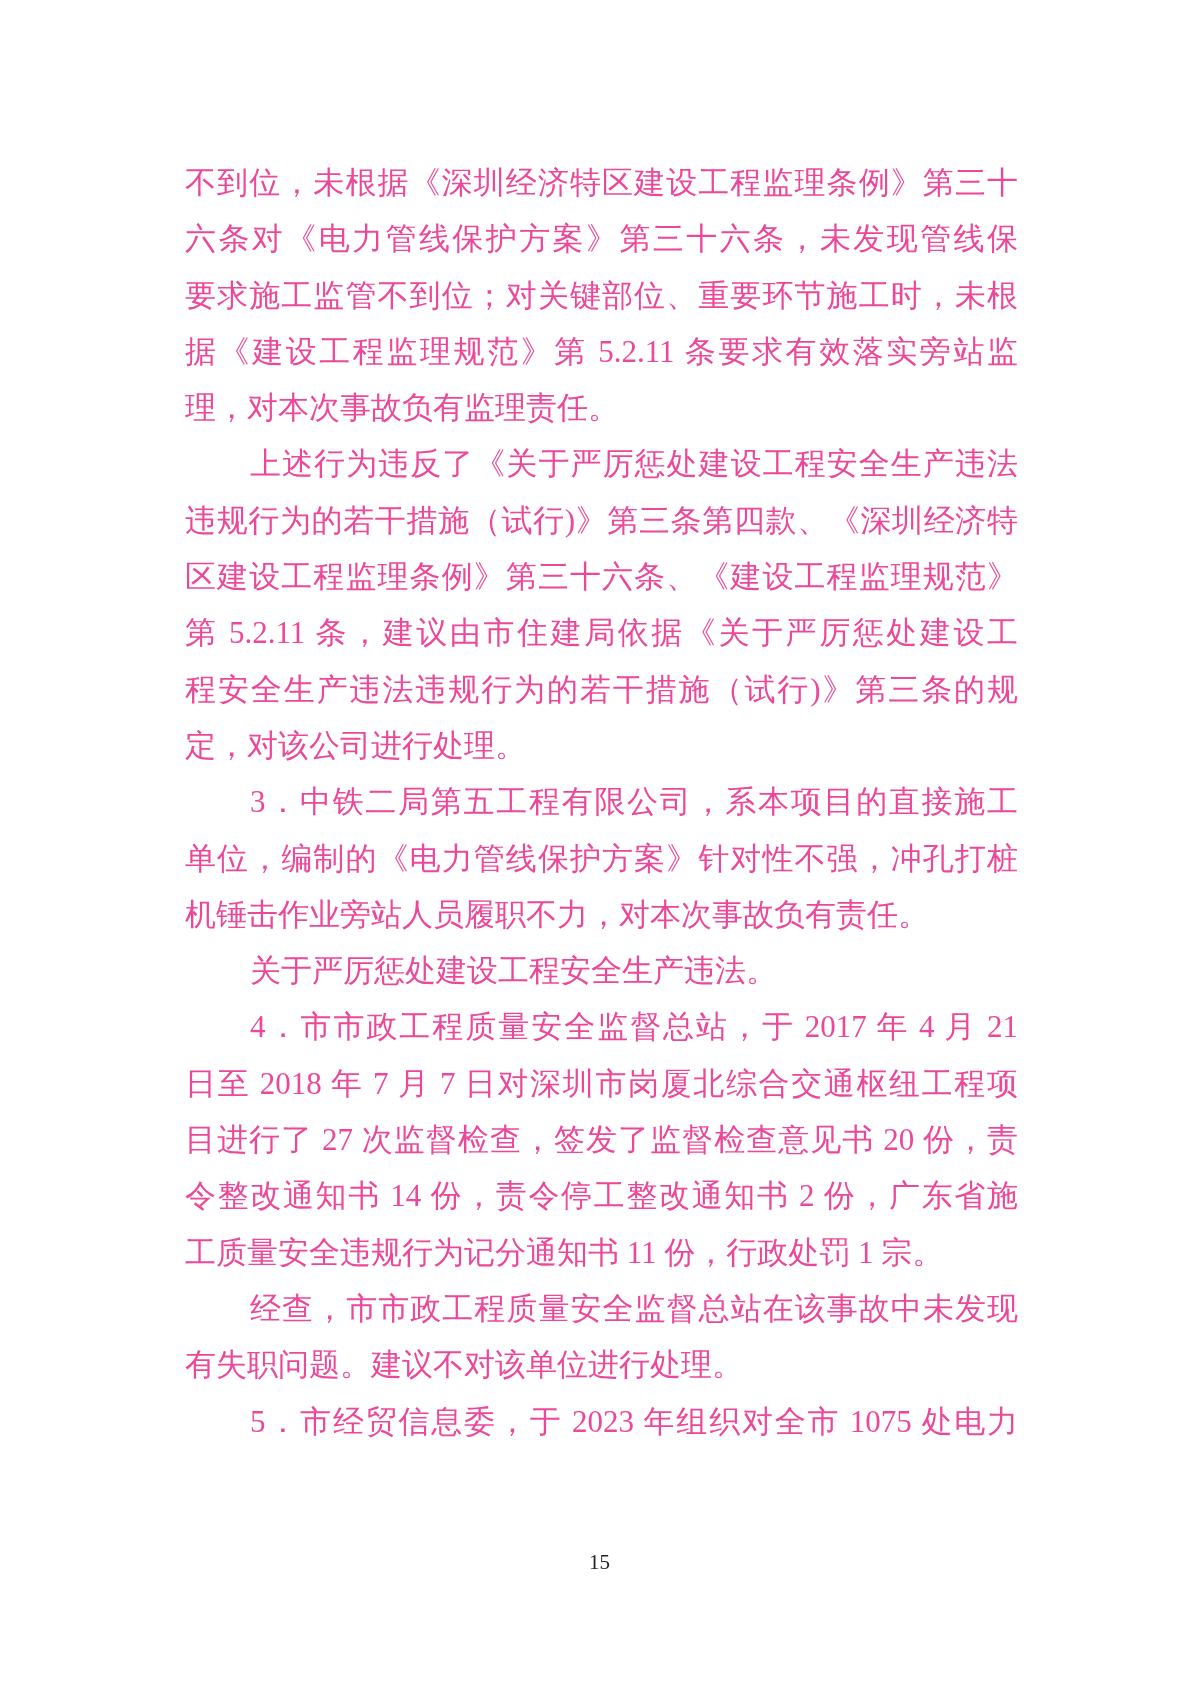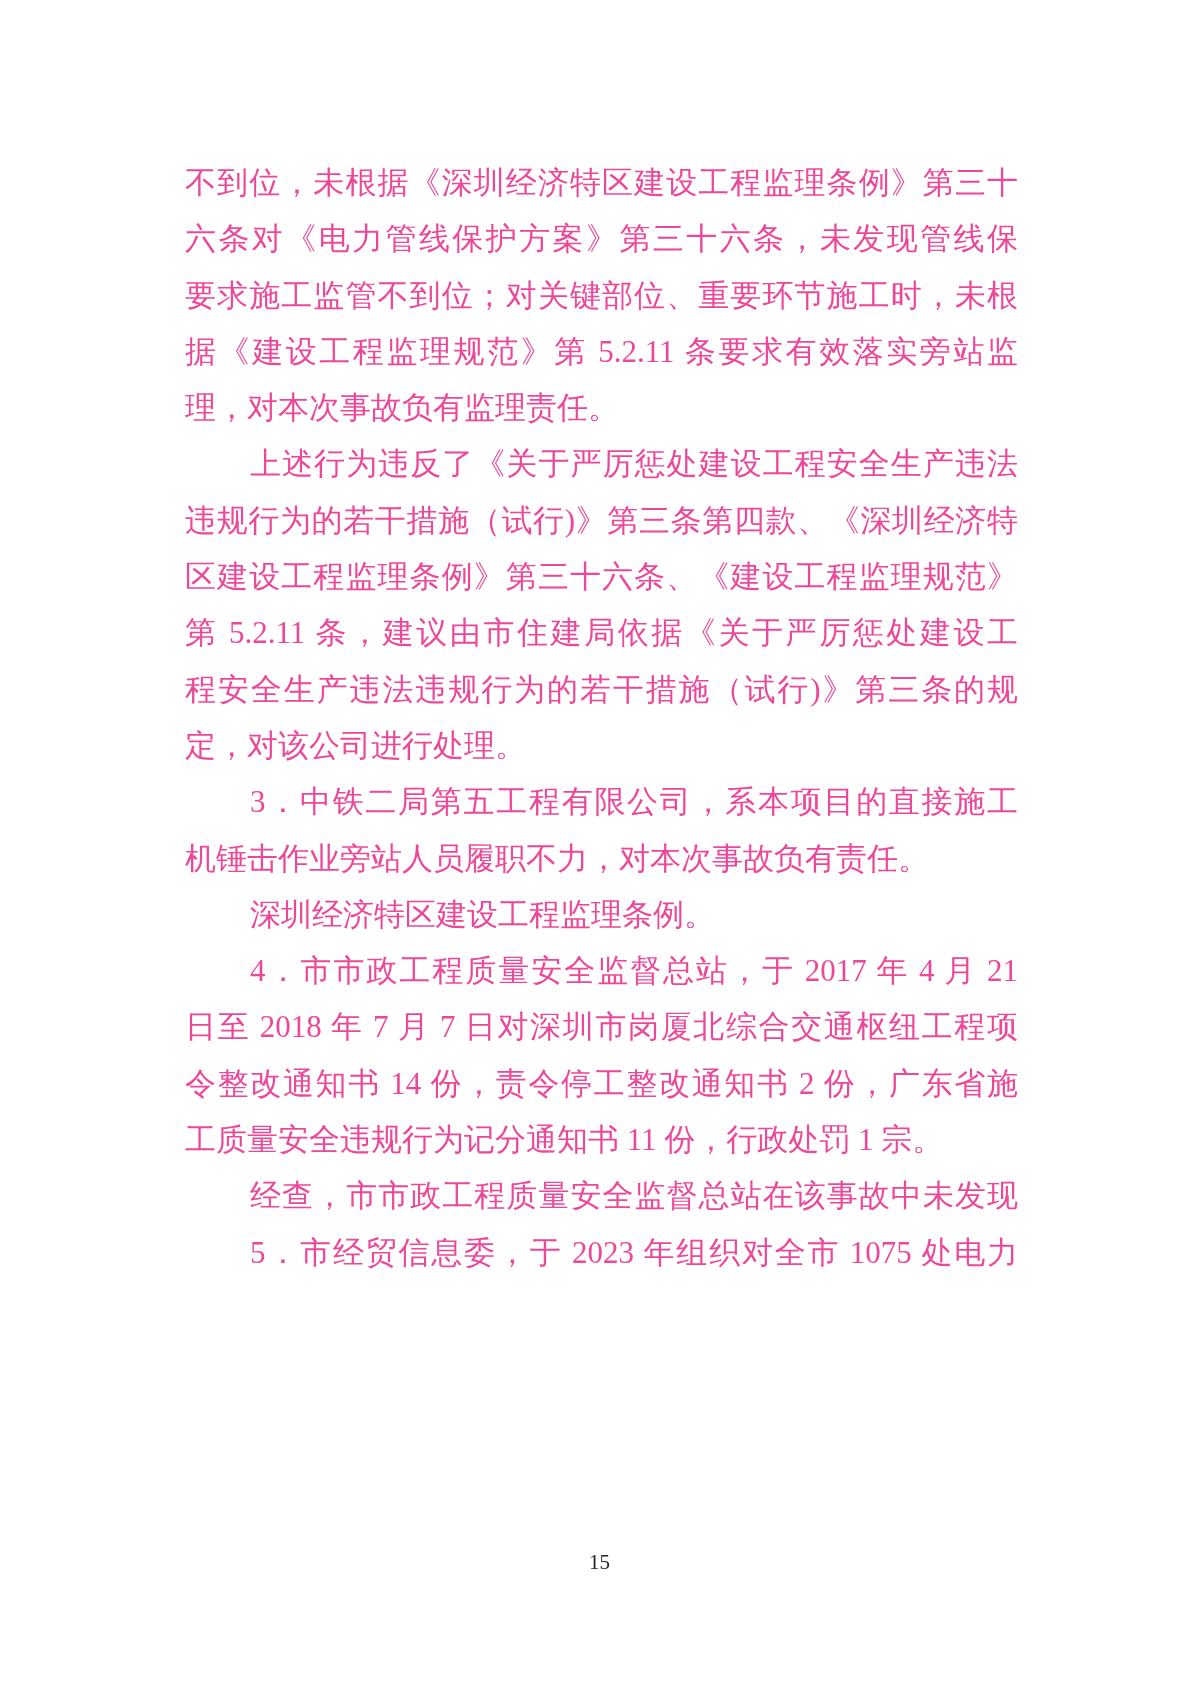--- a/index.html
+++ b/index.html
@@ -67,25 +67,28 @@
       <div class="doc-line">要求施工监管不到位；对关键部位、重要环节施工时，未根</div>
       <div class="doc-line">据《建设工程监理规范》第 5.2.11 条要求有效落实旁站监</div>
       <div class="doc-line no-justify-last">理，对本次事故负有监理责任。</div>
       <div class="doc-line indent">上述行为违反了《关于严厉惩处建设工程安全生产违法</div>
       <div class="doc-line">违规行为的若干措施（试行)》第三条第四款、《深圳经济特</div>
       <div class="doc-line">区建设工程监理条例》第三十六条、《建设工程监理规范》</div>
       <div class="doc-line">第 5.2.11 条，建议由市住建局依据《关于严厉惩处建设工</div>
       <div class="doc-line">程安全生产违法违规行为的若干措施（试行)》第三条的规</div>
       <div class="doc-line no-justify-last">定，对该公司进行处理。</div>
       <div class="doc-line indent">3．中铁二局第五工程有限公司，系本项目的直接施工</div>
+      <div class="doc-line">单位，编制的《电力管线保护方案》针对性不强，冲孔打桩</div>
       <div class="doc-line no-justify-last">机锤击作业旁站人员履职不力，对本次事故负有责任。</div>
-      <div class="doc-line indent no-justify-last">深圳经济特区建设工程监理条例。</div>
+      <div class="doc-line indent no-justify-last">关于严厉惩处建设工程安全生产违法。</div>
       <div class="doc-line indent">4．市市政工程质量安全监督总站，于 2017 年 4 月 21</div>
       <div class="doc-line">日至 2018 年 7 月 7 日对深圳市岗厦北综合交通枢纽工程项</div>
+      <div class="doc-line">目进行了 27 次监督检查，签发了监督检查意见书 20 份，责</div>
       <div class="doc-line">令整改通知书 14 份，责令停工整改通知书 2 份，广东省施</div>
       <div class="doc-line no-justify-last">工质量安全违规行为记分通知书 11 份，行政处罚 1 宗。</div>
       <div class="doc-line indent">经查，市市政工程质量安全监督总站在该事故中未发现</div>
+      <div class="doc-line no-justify-last">有失职问题。建议不对该单位进行处理。</div>
       <div class="doc-line indent">5．市经贸信息委，于 2023 年组织对全市 1075 处电力</div>
     </div>
   <div class="page-footer">
     <span class="page-number">15</span>
   </div>
 </div>
 
 </body></html>

